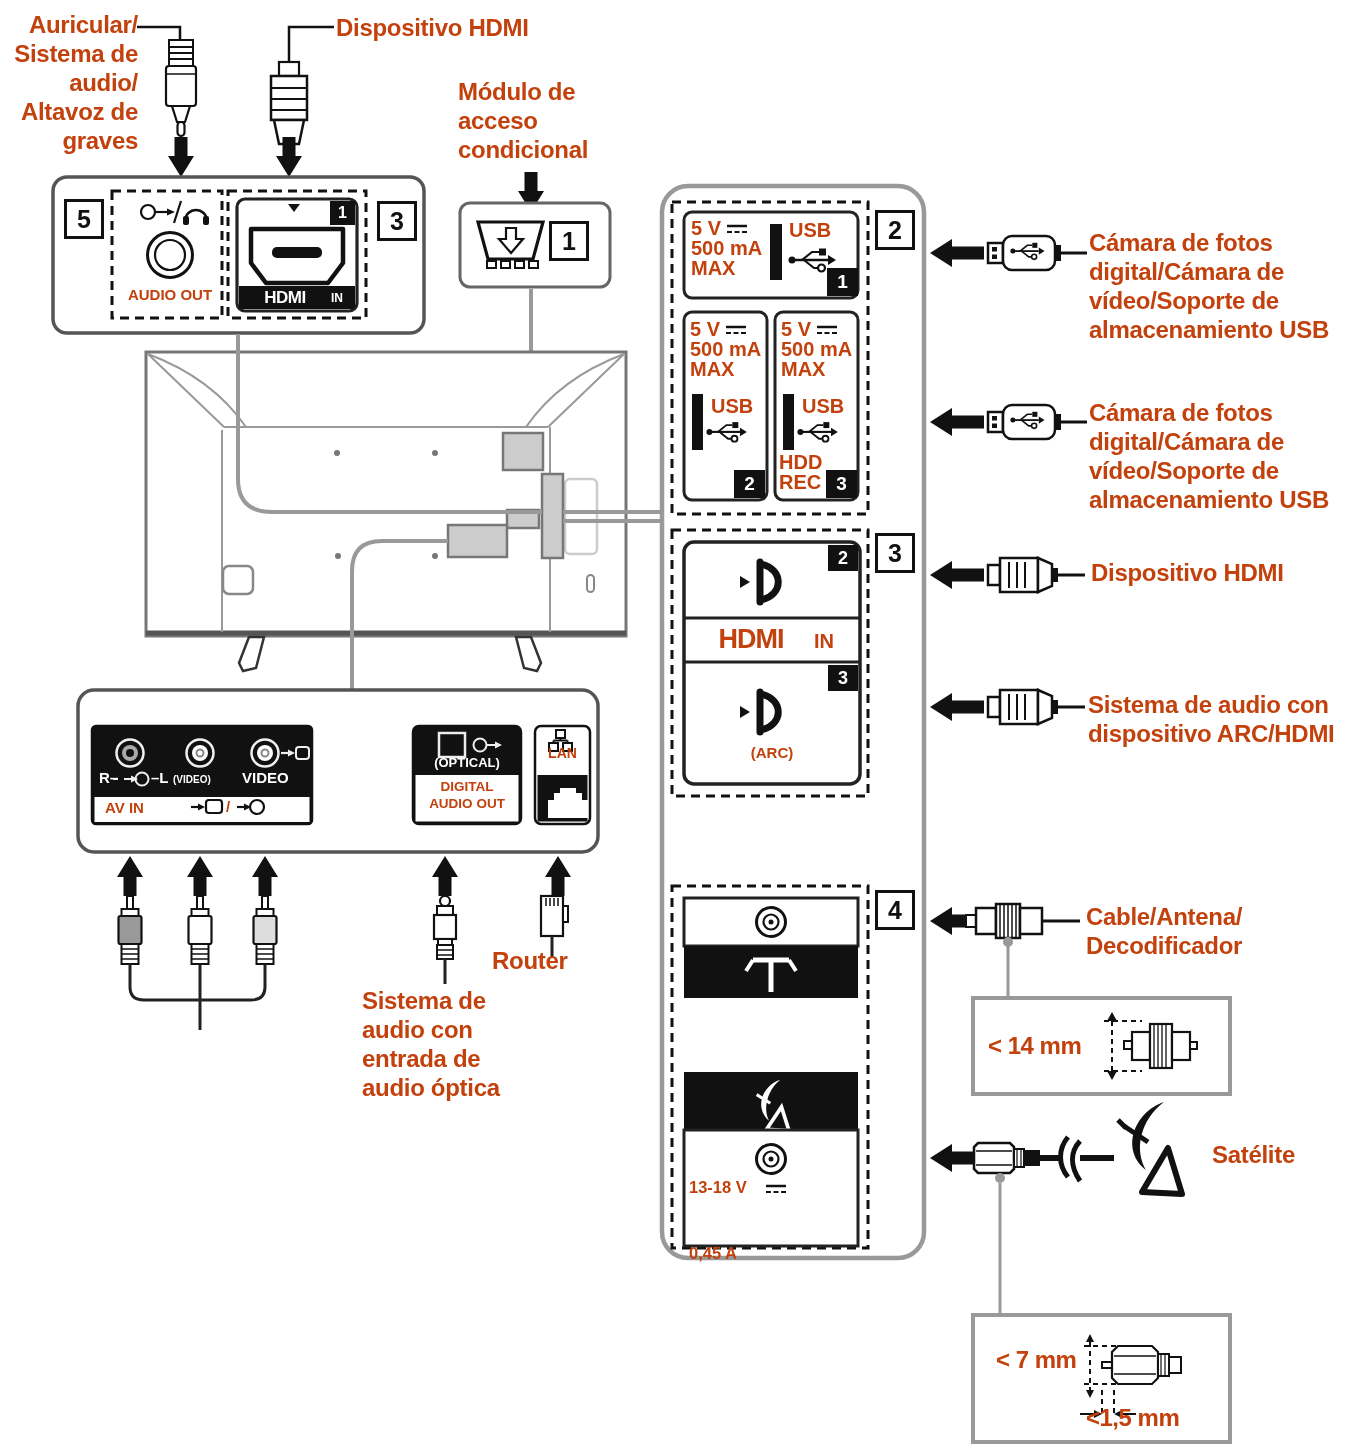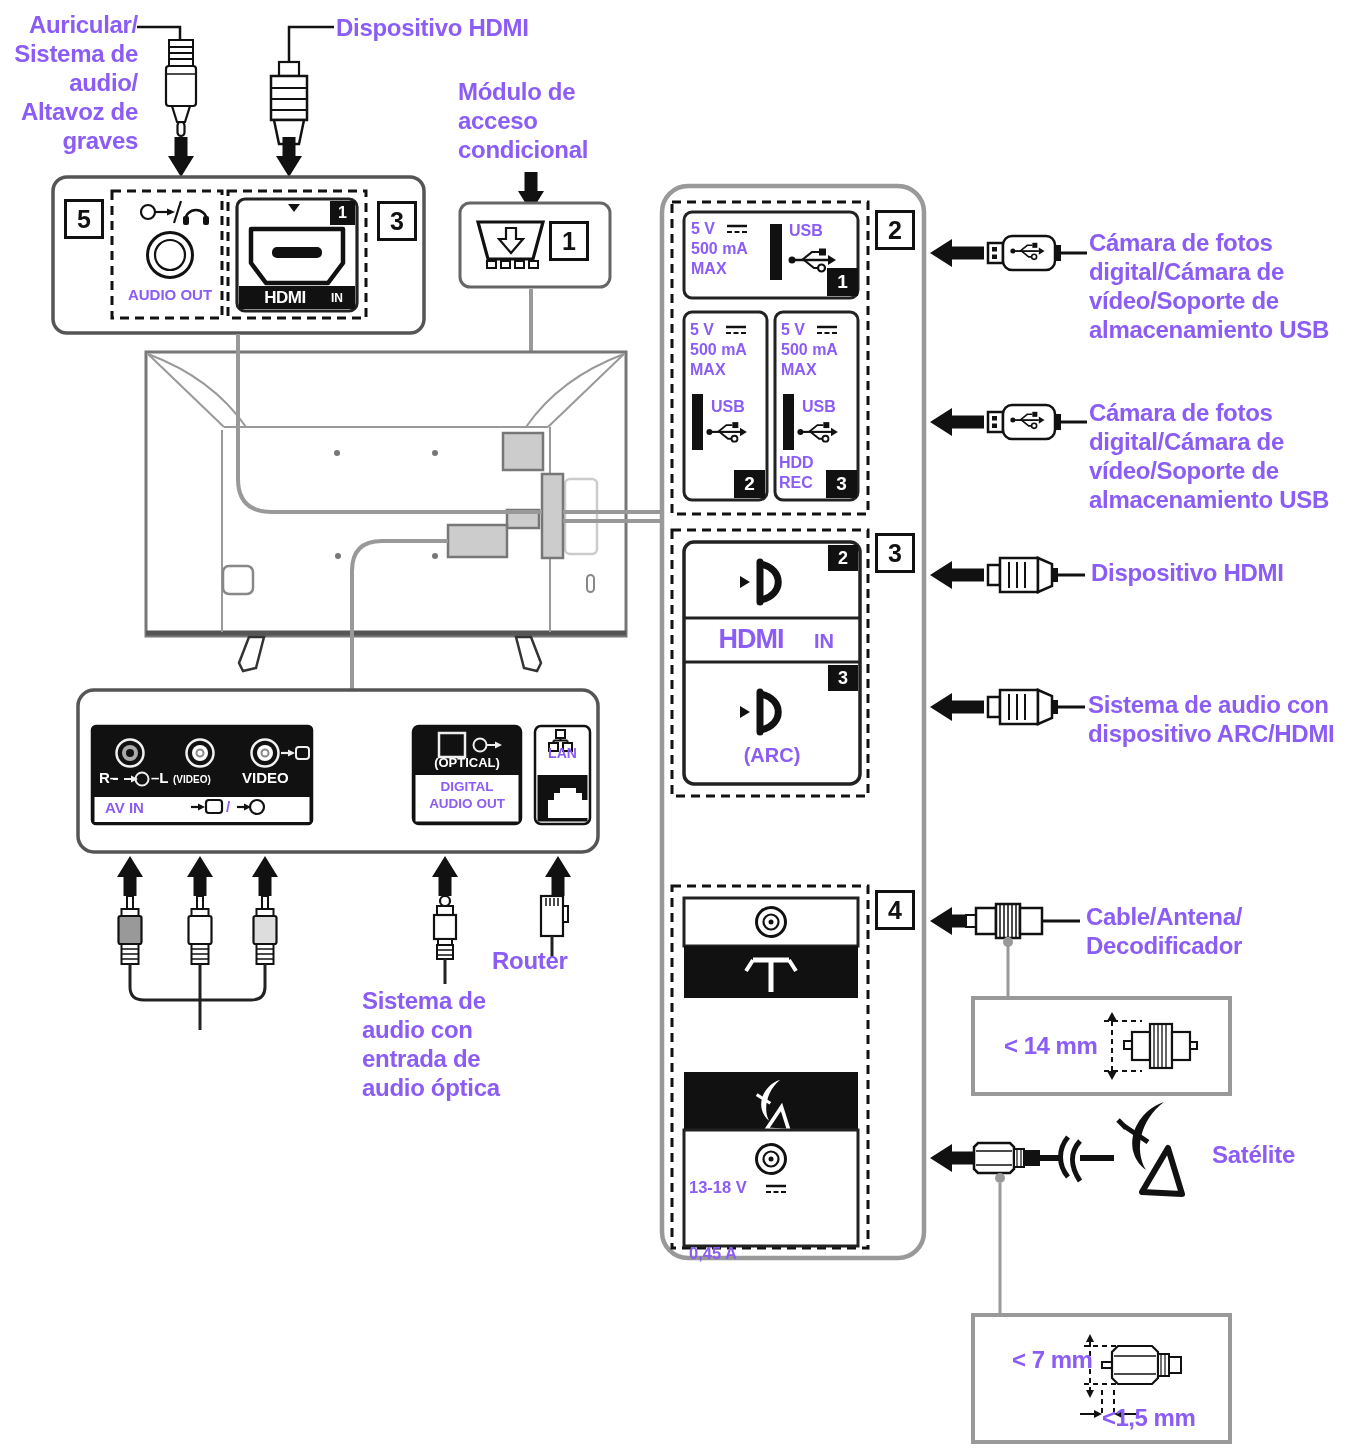--- a/index.html
+++ b/index.html
@@ -1,30 +1,30 @@
 <!DOCTYPE html>
 <html><head>
 <meta charset="utf-8">
 <style>
   html,body{margin:0;padding:0;background:#fff;}
   #stage{position:relative;width:1346px;height:1448px;background:#fff;overflow:hidden;
          font-family:"Liberation Sans",sans-serif;}
   #art{position:absolute;left:0;top:0;}
-  .t{position:absolute;color:#8b5cf6;font-family:"Liberation Sans",sans-serif;font-weight:700;
+  .t{position:absolute;color:#c2410c;font-family:"Liberation Sans",sans-serif;font-weight:700;
      white-space:pre-line;}
   .s24{font-size:24px;line-height:29px;letter-spacing:-0.3px;}
   .right{text-align:right;}
   .c{text-align:center;}
   .w{color:#fff;}
   .numbox{position:absolute;width:34px;height:34px;border:3px solid #111;background:#fff;
           color:#111;text-align:center;font:700 25px/34px "Liberation Sans",sans-serif;}
   .badge{position:absolute;background:#111;color:#fff;text-align:center;
          font-family:"Liberation Sans",sans-serif;font-weight:700;}
-  .p{font-size:16px;line-height:19px;}
-  .dim{font-size:24px;letter-spacing:-0.5px;margin-left:16px;}
+  .p{font-size:20px;line-height:19px;}
+  .dim{font-size:24px;letter-spacing:-0.5px;}
 </style>
 </head>
 <body>
 
 <div id="stage">
 
 <svg id="art" width="1346" height="1448" viewBox="0 0 1346 1448">
   <defs>
     <g id="trident">
       <circle cx="4" cy="14" r="3.5" fill="#111"></circle>
@@ -465,21 +465,21 @@
 <div class="t p" style="left:781px;top:360px;">MAX</div>
 <div class="t p" style="left:802px;top:397px;">USB</div>
 <div class="t p" style="left:779px;top:453px;">HDD</div>
 <div class="t p" style="left:779px;top:473px;">REC</div>
 <div class="badge" style="left:826px;top:470px;width:31px;height:28px;font-size:19px;line-height:28px;">3</div>
 
 <div class="badge" style="left:828px;top:545px;width:30px;height:26px;font-size:18px;line-height:26px;">2</div>
 <div class="badge" style="left:828px;top:665px;width:30px;height:26px;font-size:18px;line-height:26px;">3</div>
 <div class="t c" style="left:694px;top:624px;width:114px;font-size:27px;letter-spacing:-1px;">HDMI</div>
 <div class="t" style="left:814px;top:630px;font-size:20px;">IN</div>
-<div class="t c" style="left:712px;top:744px;width:120px;font-size:20px;">(ARC)</div>
+<div class="t c" style="left:712px;top:744px;width:120px;font-size:15px;">(ARC)</div>
 
 <div class="t" style="left:689px;top:1178px;font-size:16.5px;">13-18 V</div>
 <div class="t" style="left:689px;top:1200px;font-size:16.5px;margin-top:44px;">0,45 A</div>
 
 <div class="t s24" style="left:1089px;top:228px;width:250px;">Cámara de fotos
 digital/Cámara de
 vídeo/Soporte de
 almacenamiento USB</div>
 <div class="t s24" style="left:1089px;top:398px;width:250px;">Cámara de fotos
 digital/Cámara de

